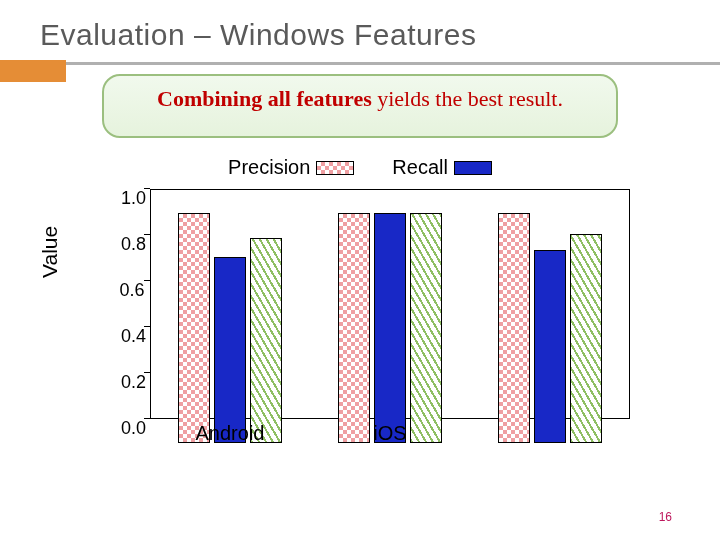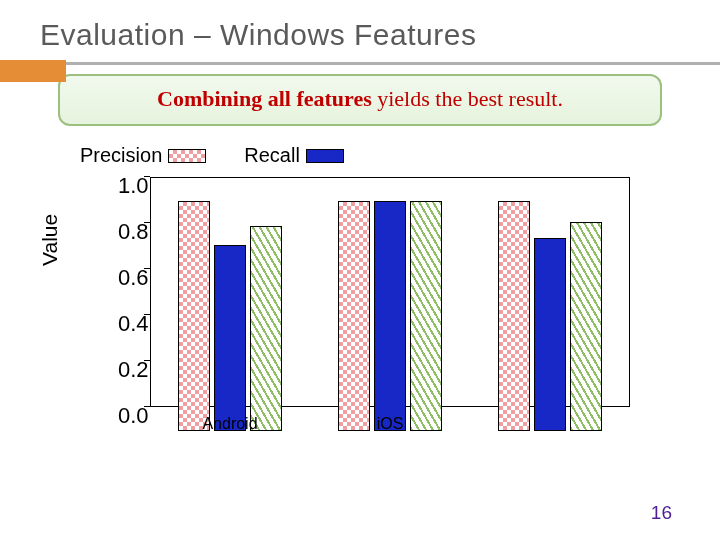--- a/index.html
+++ b/index.html
@@ -22,43 +22,43 @@
     .rule-grey {
       position: absolute; top: 0; left: -40px; right: -40px; height: 3px;
       background: #b0b0b0;
     }
     .rule-orange {
       position: absolute; top: -2px; left: -40px; width: 66px; height: 22px;
       background: #e58d36;
     }
     .callout {
       margin: 22px auto 0 auto;
-      width: 604px;
+      width: 516px;
       border: 2px solid #9bbf7f;
-      border-radius: 12px;
+      border-radius: 18px;
       background: linear-gradient(#f1f9ed, #e6f3dd);
-      padding: 10px 18px 12px 18px;
+      padding: 10px 18px 24px 18px;
       text-align: center;
       font-size: 22px;
       color: #c00000;
       font-family: Georgia, "Times New Roman", serif;
     }
     .callout .bold { font-weight: 700; }
     .callout .rest { font-weight: 400; }
     .chart-wrap {
       position: relative;
       margin: 18px auto 0 auto;
       width: 560px;
       height: 320px;
       font-family: Arial, sans-serif;
       color: #000;
     }
     
     .legend-row {
-      display: flex; justify-content: flex-start; gap: 38px;
+      display: flex; justify-content: center; gap: 38px;
       font-size: 20px; margin-bottom: 4px;
     }
     .legend-item { display: flex; align-items: center; gap: 6px; }
     .swatch { width: 38px; height: 14px; border: 1.5px solid #000; }
     .swatch-prec {
       background-image:
         linear-gradient(45deg, #ef9fa2 25%, transparent 25%),
         linear-gradient(-45deg, #ef9fa2 25%, transparent 25%),
         linear-gradient(45deg, transparent 75%, #ef9fa2 75%),
         linear-gradient(-45deg, transparent 75%, #ef9fa2 75%);
@@ -72,43 +72,43 @@
     }
     
     .plot {
       position: relative; width: 100%; height: 260px;
     }
     .axes {
       position: absolute; left: 70px; bottom: 24px; right: 10px; top: 6px;
       border-left: 1.5px solid #000; border-bottom: 1.5px solid #000;
       border-top: 1.5px solid #000; border-right: 1.5px solid #000;
     }
-    .ytick { position: absolute; left: 38px; transform: translateY(50%); font-size: 22px; text-align: right; width: 28px; }
+    .ytick { position: absolute; left: 38px; transform: translateY(50%); font-size: 18px; text-align: right; width: 28px; }
     .ytmark { position: absolute; left: 64px; width: 6px; height: 1.5px; background:#000; }
     .ylab {
       position: absolute; left: -8px; top: 48%; transform: rotate(-90deg) translate(30px, -34px);
       transform-origin: left top; font-size: 21px;
     }
     .bar { position: absolute; bottom: 0; width: 32px; border: 1.5px solid #000; }
     .bar-prec {
       background-image:
         linear-gradient(45deg, #ef9fa2 25%, transparent 25%),
         linear-gradient(-45deg, #ef9fa2 25%, transparent 25%),
         linear-gradient(45deg, transparent 75%, #ef9fa2 75%),
         linear-gradient(-45deg, transparent 75%, #ef9fa2 75%);
       background-size: 8px 8px;
       background-position: 0 0, 0 4px, 4px -4px, -4px 0;
       background-color: #fff;
     }
     .bar-rec { background: #1828c6; }
     .bar-f1 { background-image: repeating-linear-gradient(60deg, #8fbf63, #8fbf63 2px, #fff 2px, #fff 6px); }
-    .xlab { position: absolute; bottom: -2px; font-size: 16px; width: 120px; text-align: center; }
+    .xlab { position: absolute; bottom: -2px; font-size: 20px; width: 120px; text-align: center; }
     .page-num {
       position: absolute; right: 48px; bottom: 16px;
-      font-size: 19px; color: #4c1d95;
+      font-size: 12px; color: #be185d;
     }
   </style>
 </head>
 <body>
 
 <div class="slide">
   <div class="title">Evaluation – Windows Features</div>
 
   <div class="rule-box">
     <div class="rule-grey"></div>

